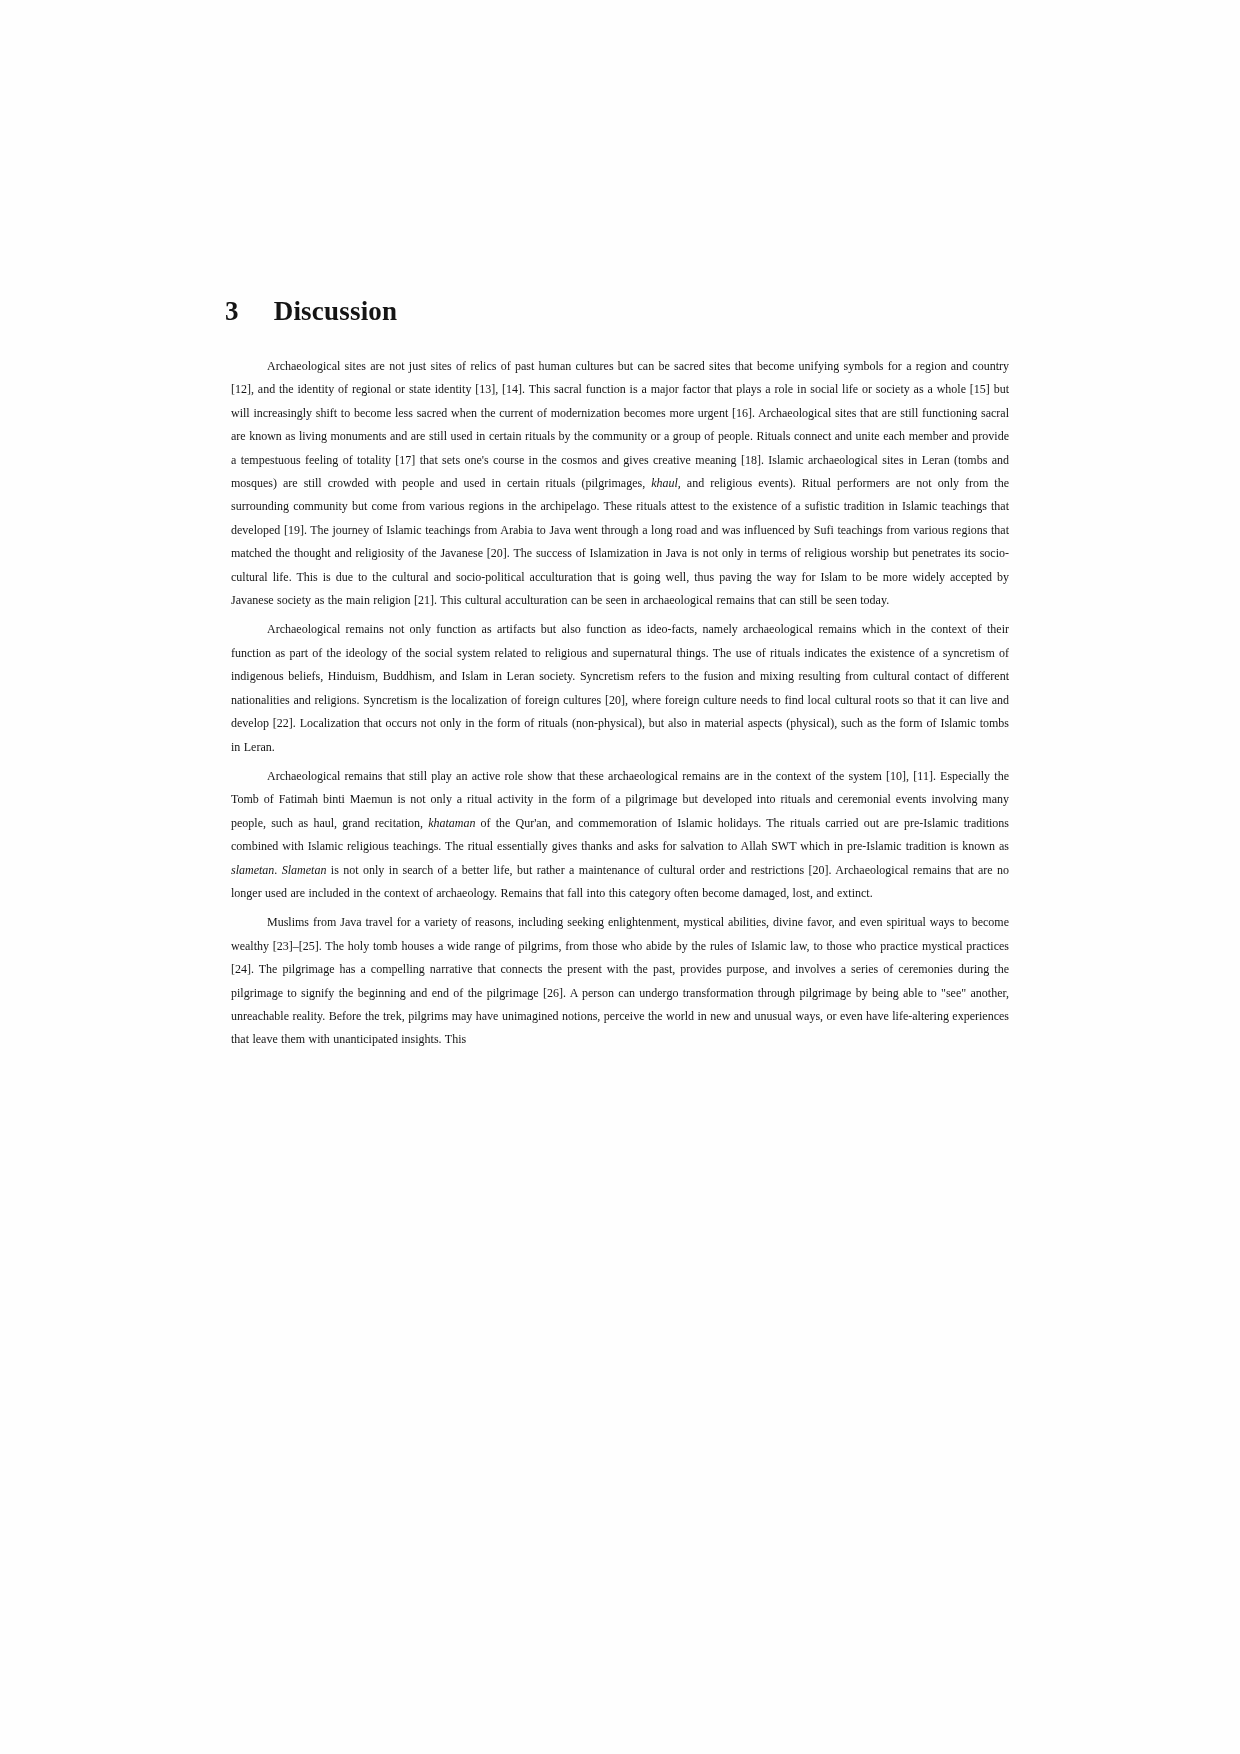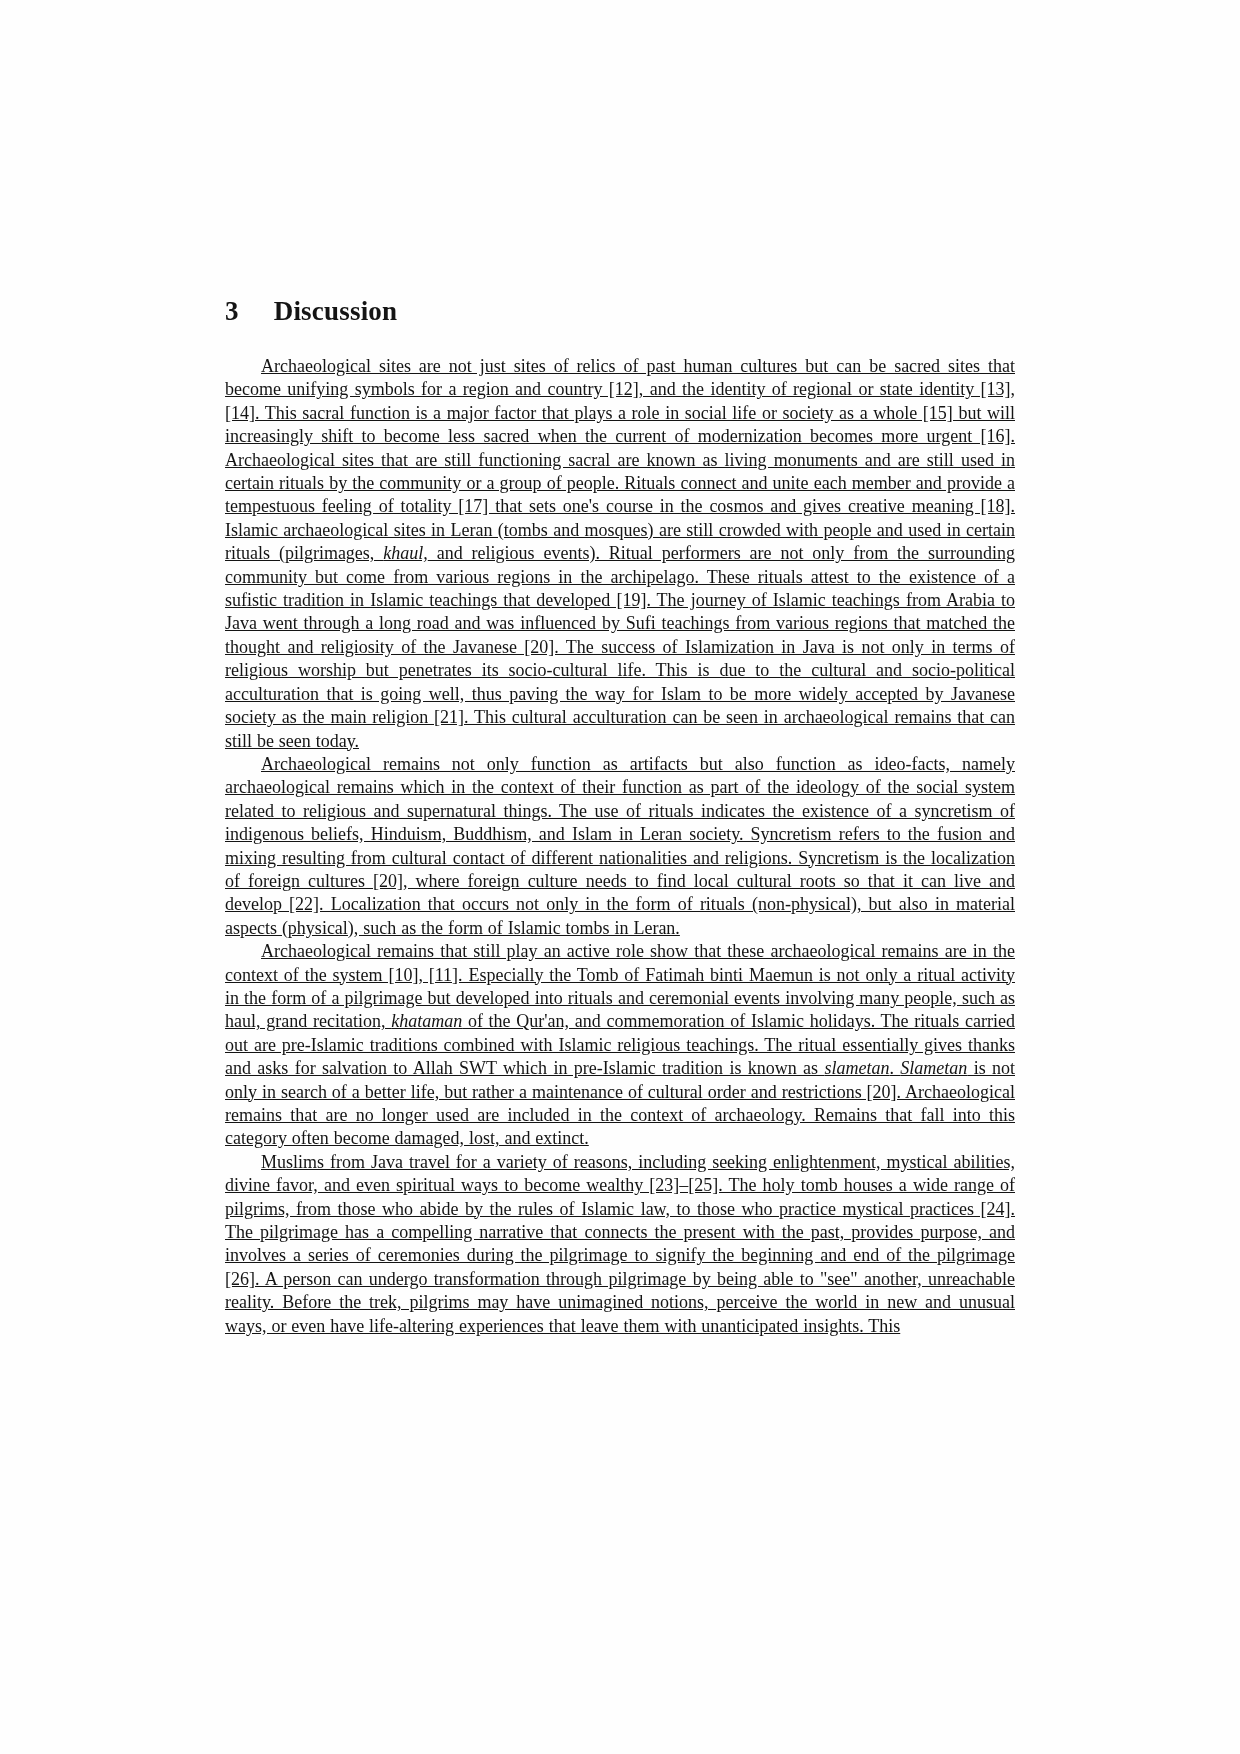--- a/index.html
+++ b/index.html
@@ -27,27 +27,26 @@
     font-size: 27px;
     line-height: 30px;
     margin: 0 0 29px 0;
     letter-spacing: 0.2px;
   }
   .sec-num {
     display: inline-block;
     margin-right: 35px;
   }
   .body-text p.para {
-    margin: 0;
-    font-size: 18px;
+    margin: 6px;
+    font-size: 12px;
     line-height: 23.4px;
     text-align: justify;
     text-indent: 36px;
     word-spacing: 0.4px;
-    text-decoration: underline;
   }
   .body-text p.para i {
     font-style: italic;
   }
 </style>
 </head>
 <body>
 
 <div class="page">
   <div class="content">

